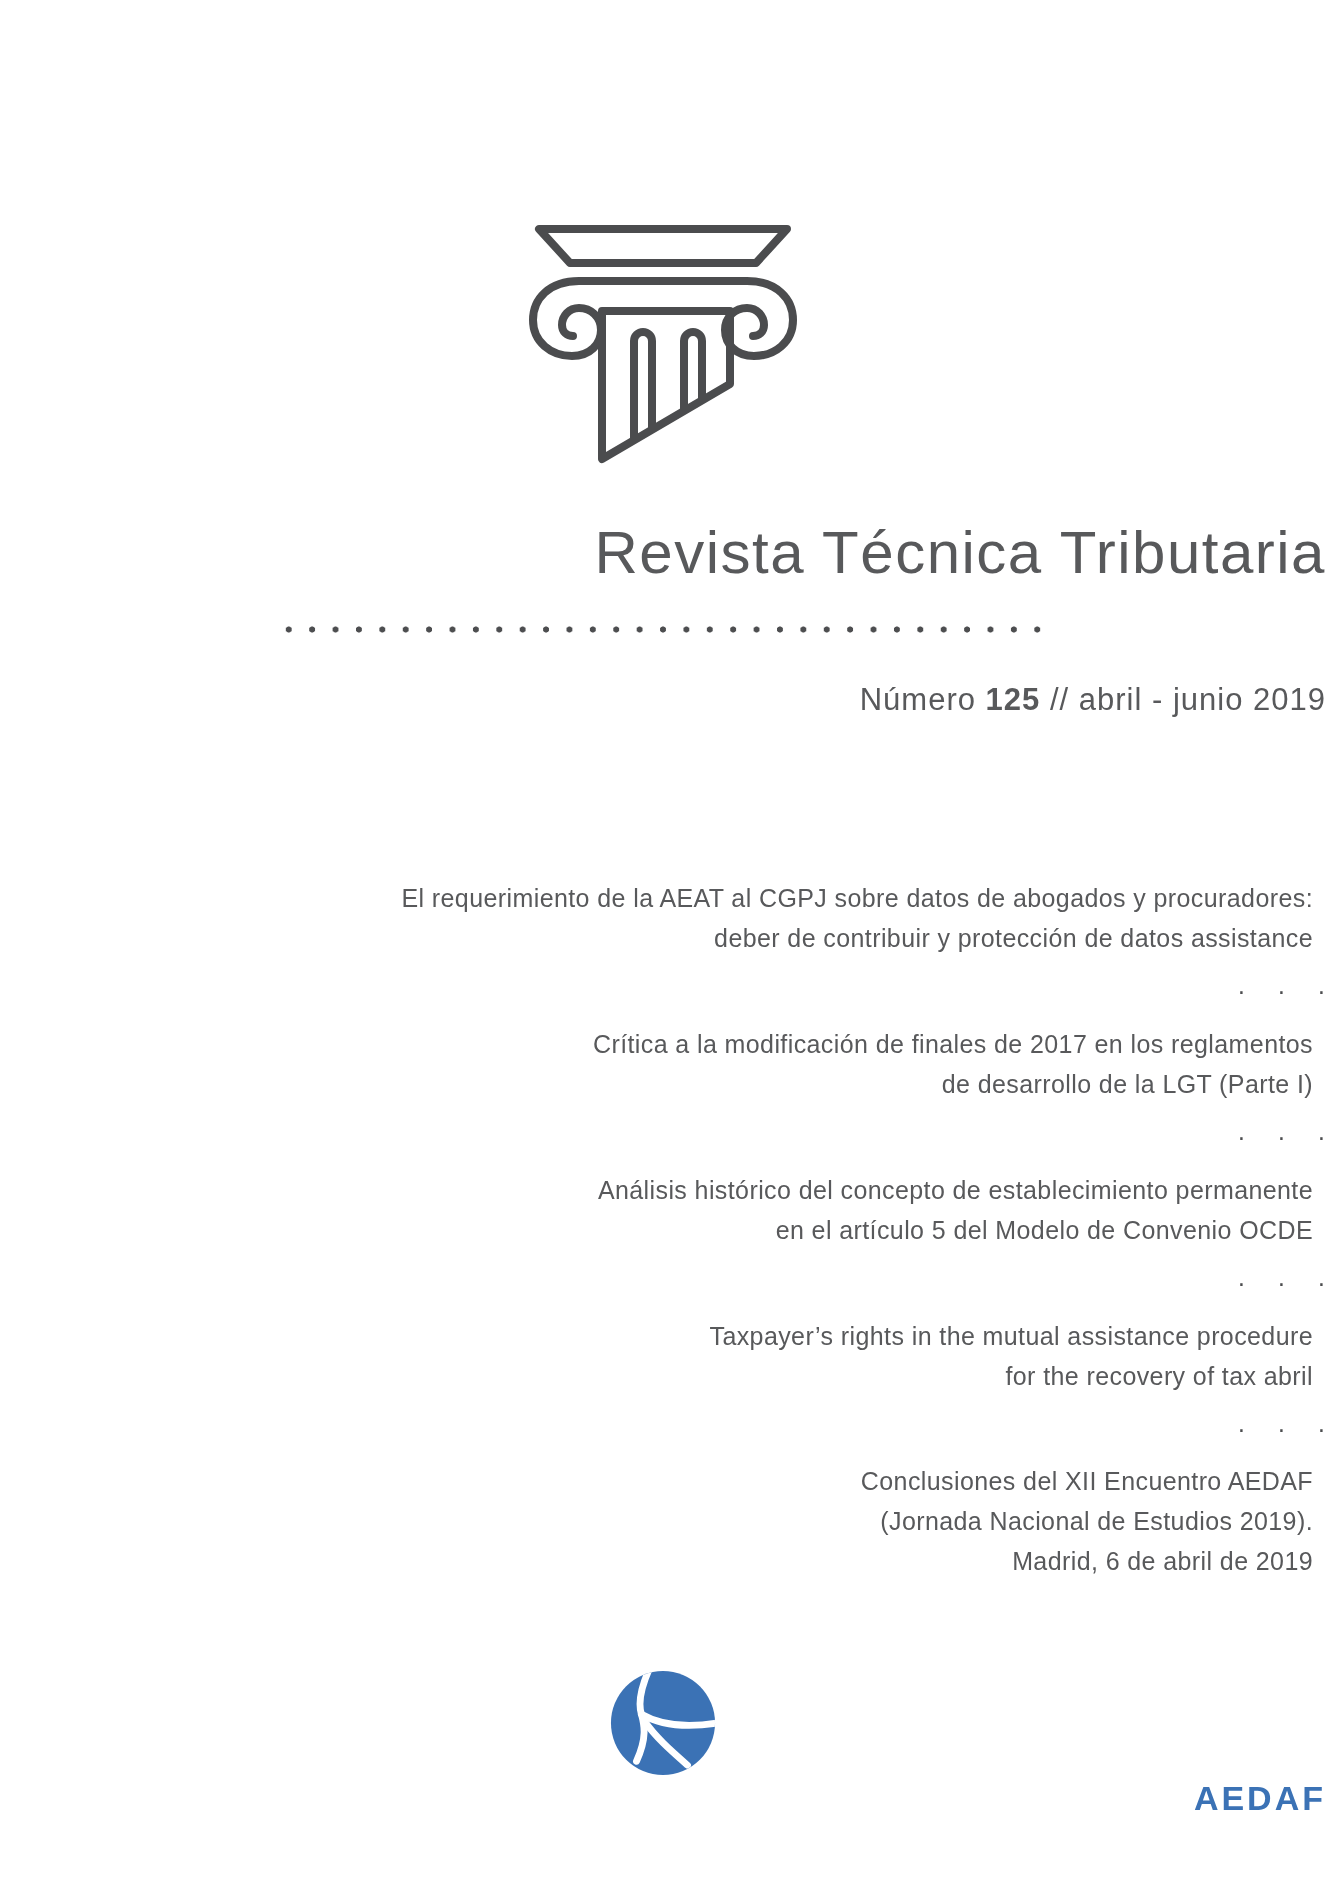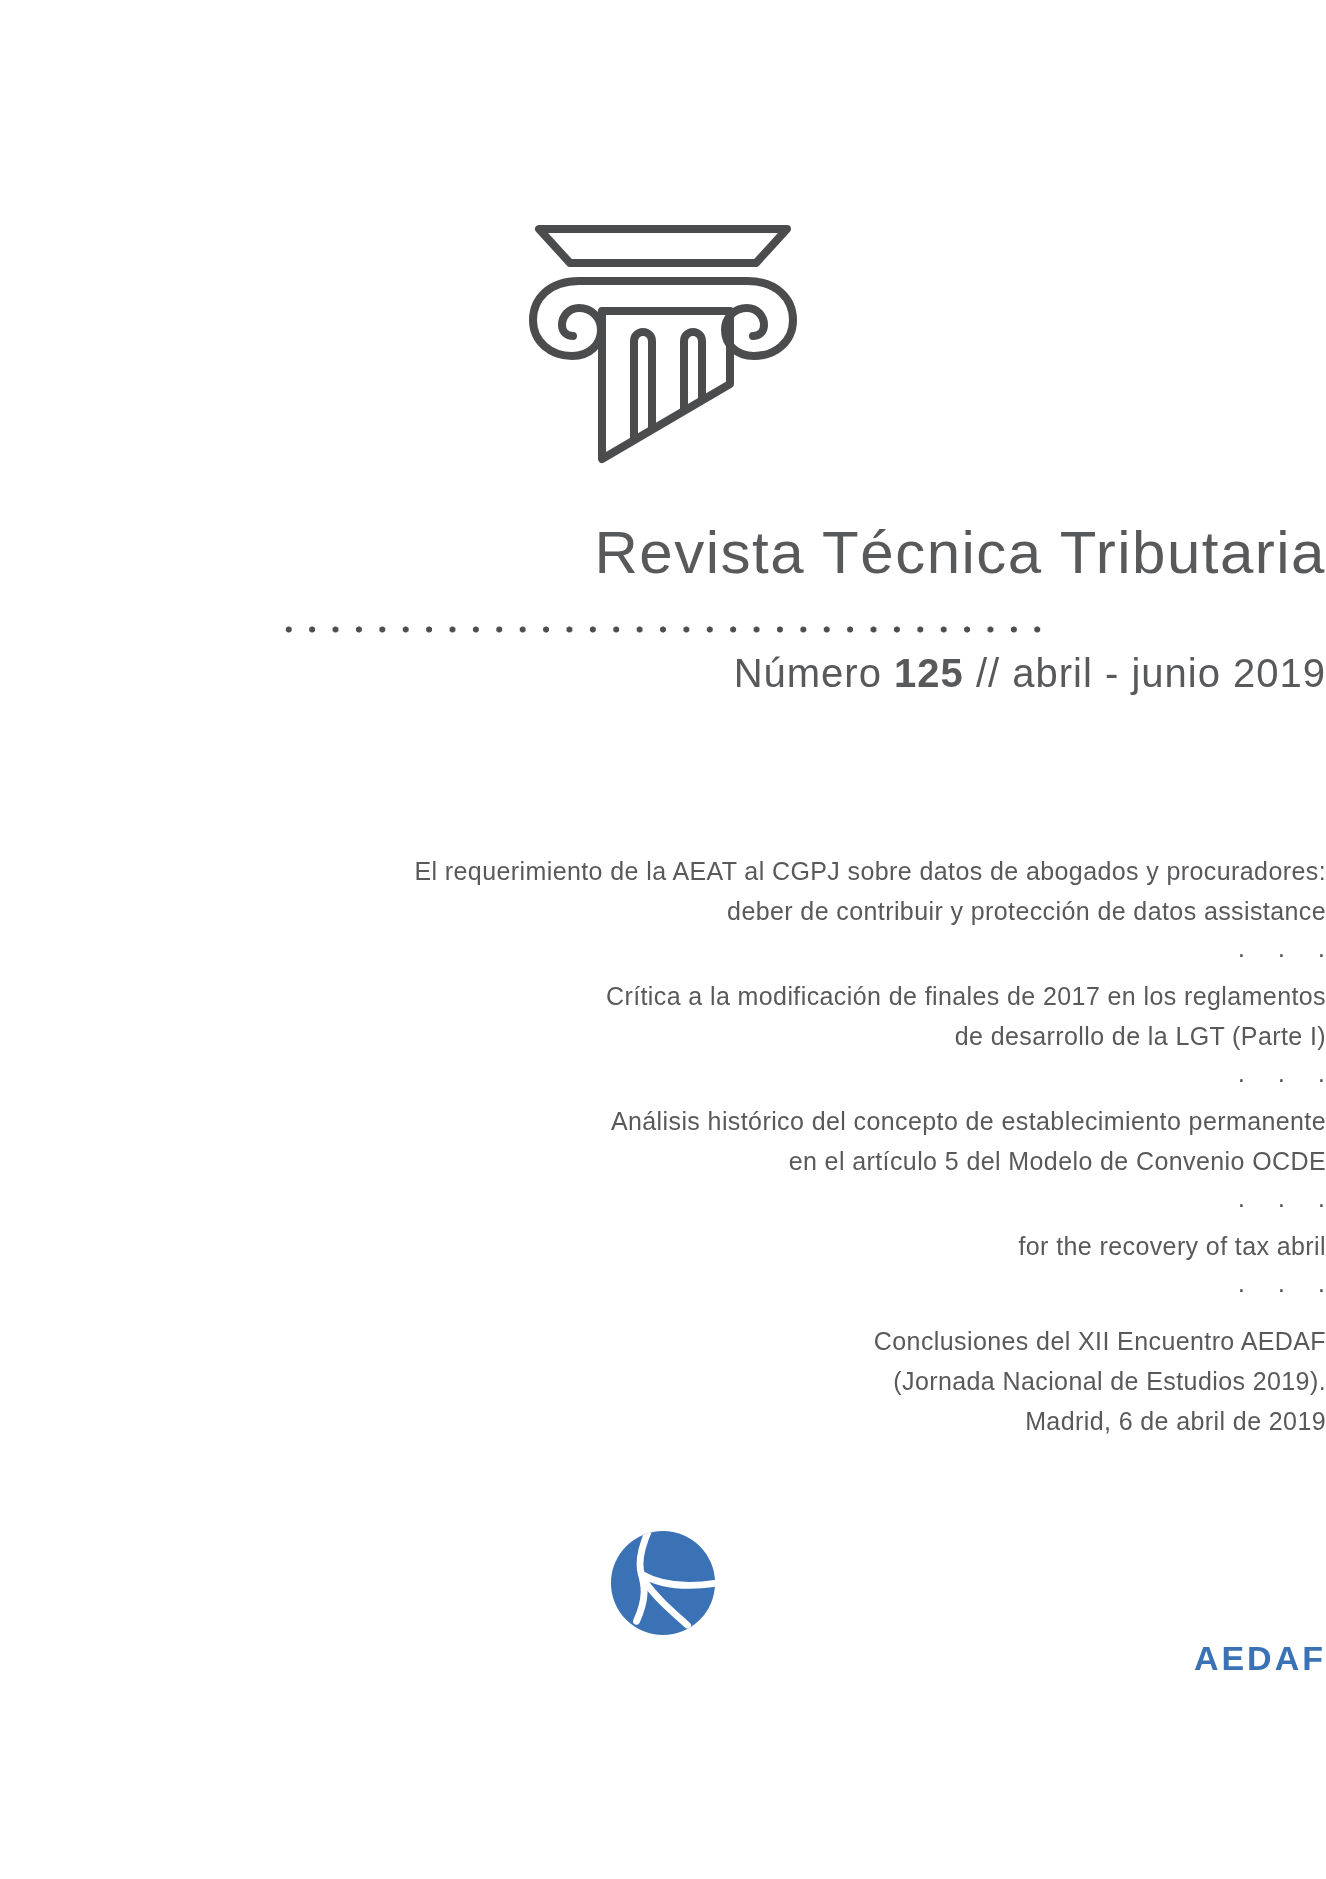--- a/index.html
+++ b/index.html
@@ -35,36 +35,36 @@
   }
   .dots-divider {
     width: 772px; height: 9px;
     margin: 36px auto 0;
     background-image: radial-gradient(circle, var(--dots-gray) 2.7px, rgba(0,0,0,0) 3.4px);
     background-size: 23.4px 9px;
     background-position: center;
     background-repeat: repeat-x;
   }
   .issue-line {
-    margin-top: 16px;
-    font-size: 40px;
+    margin-top: 43px;
+    font-size: 31px;
     letter-spacing: 1px;
     color: var(--text-gray);
     line-height: 46px;
   }
   .issue-line .num { font-weight: bold; }
 
   .articles {
     margin-top: 155px;
     font-size: 25px;
     line-height: 40px;
     letter-spacing: 0.4px;
     color: var(--text-gray);
   }
-  .article { margin: 0; }
+  .article { margin: 13px; }
   .articles .article:last-child { margin-top: 12px; }
   .separator {
     line-height: 40px;
     margin: 2.5px 0;
     word-spacing: 24px;
     color: var(--dots-gray);
   }
 
   .brand { margin-top: 88px; }
   .brand svg { display: block; margin: 0 auto; }
@@ -124,20 +124,21 @@
     <div class="separator">· · ·</div>
 
     <div class="article">
       <div>Análisis histórico del concepto de establecimiento permanente</div>
       <div>en el artículo 5 del Modelo de Convenio OCDE</div>
     </div>
 
     <div class="separator">· · ·</div>
 
     <div class="article">
+      <div>Taxpayer’s rights in the mutual assistance procedure</div>
       <div>for the recovery of tax abril</div>
     </div>
 
     <div class="separator">· · ·</div>
 
     <div class="article">
       <div>Conclusiones del XII Encuentro AEDAF</div>
       <div>(Jornada Nacional de Estudios 2019).</div>
       <div>Madrid, 6 de abril de 2019</div>
     </div>

